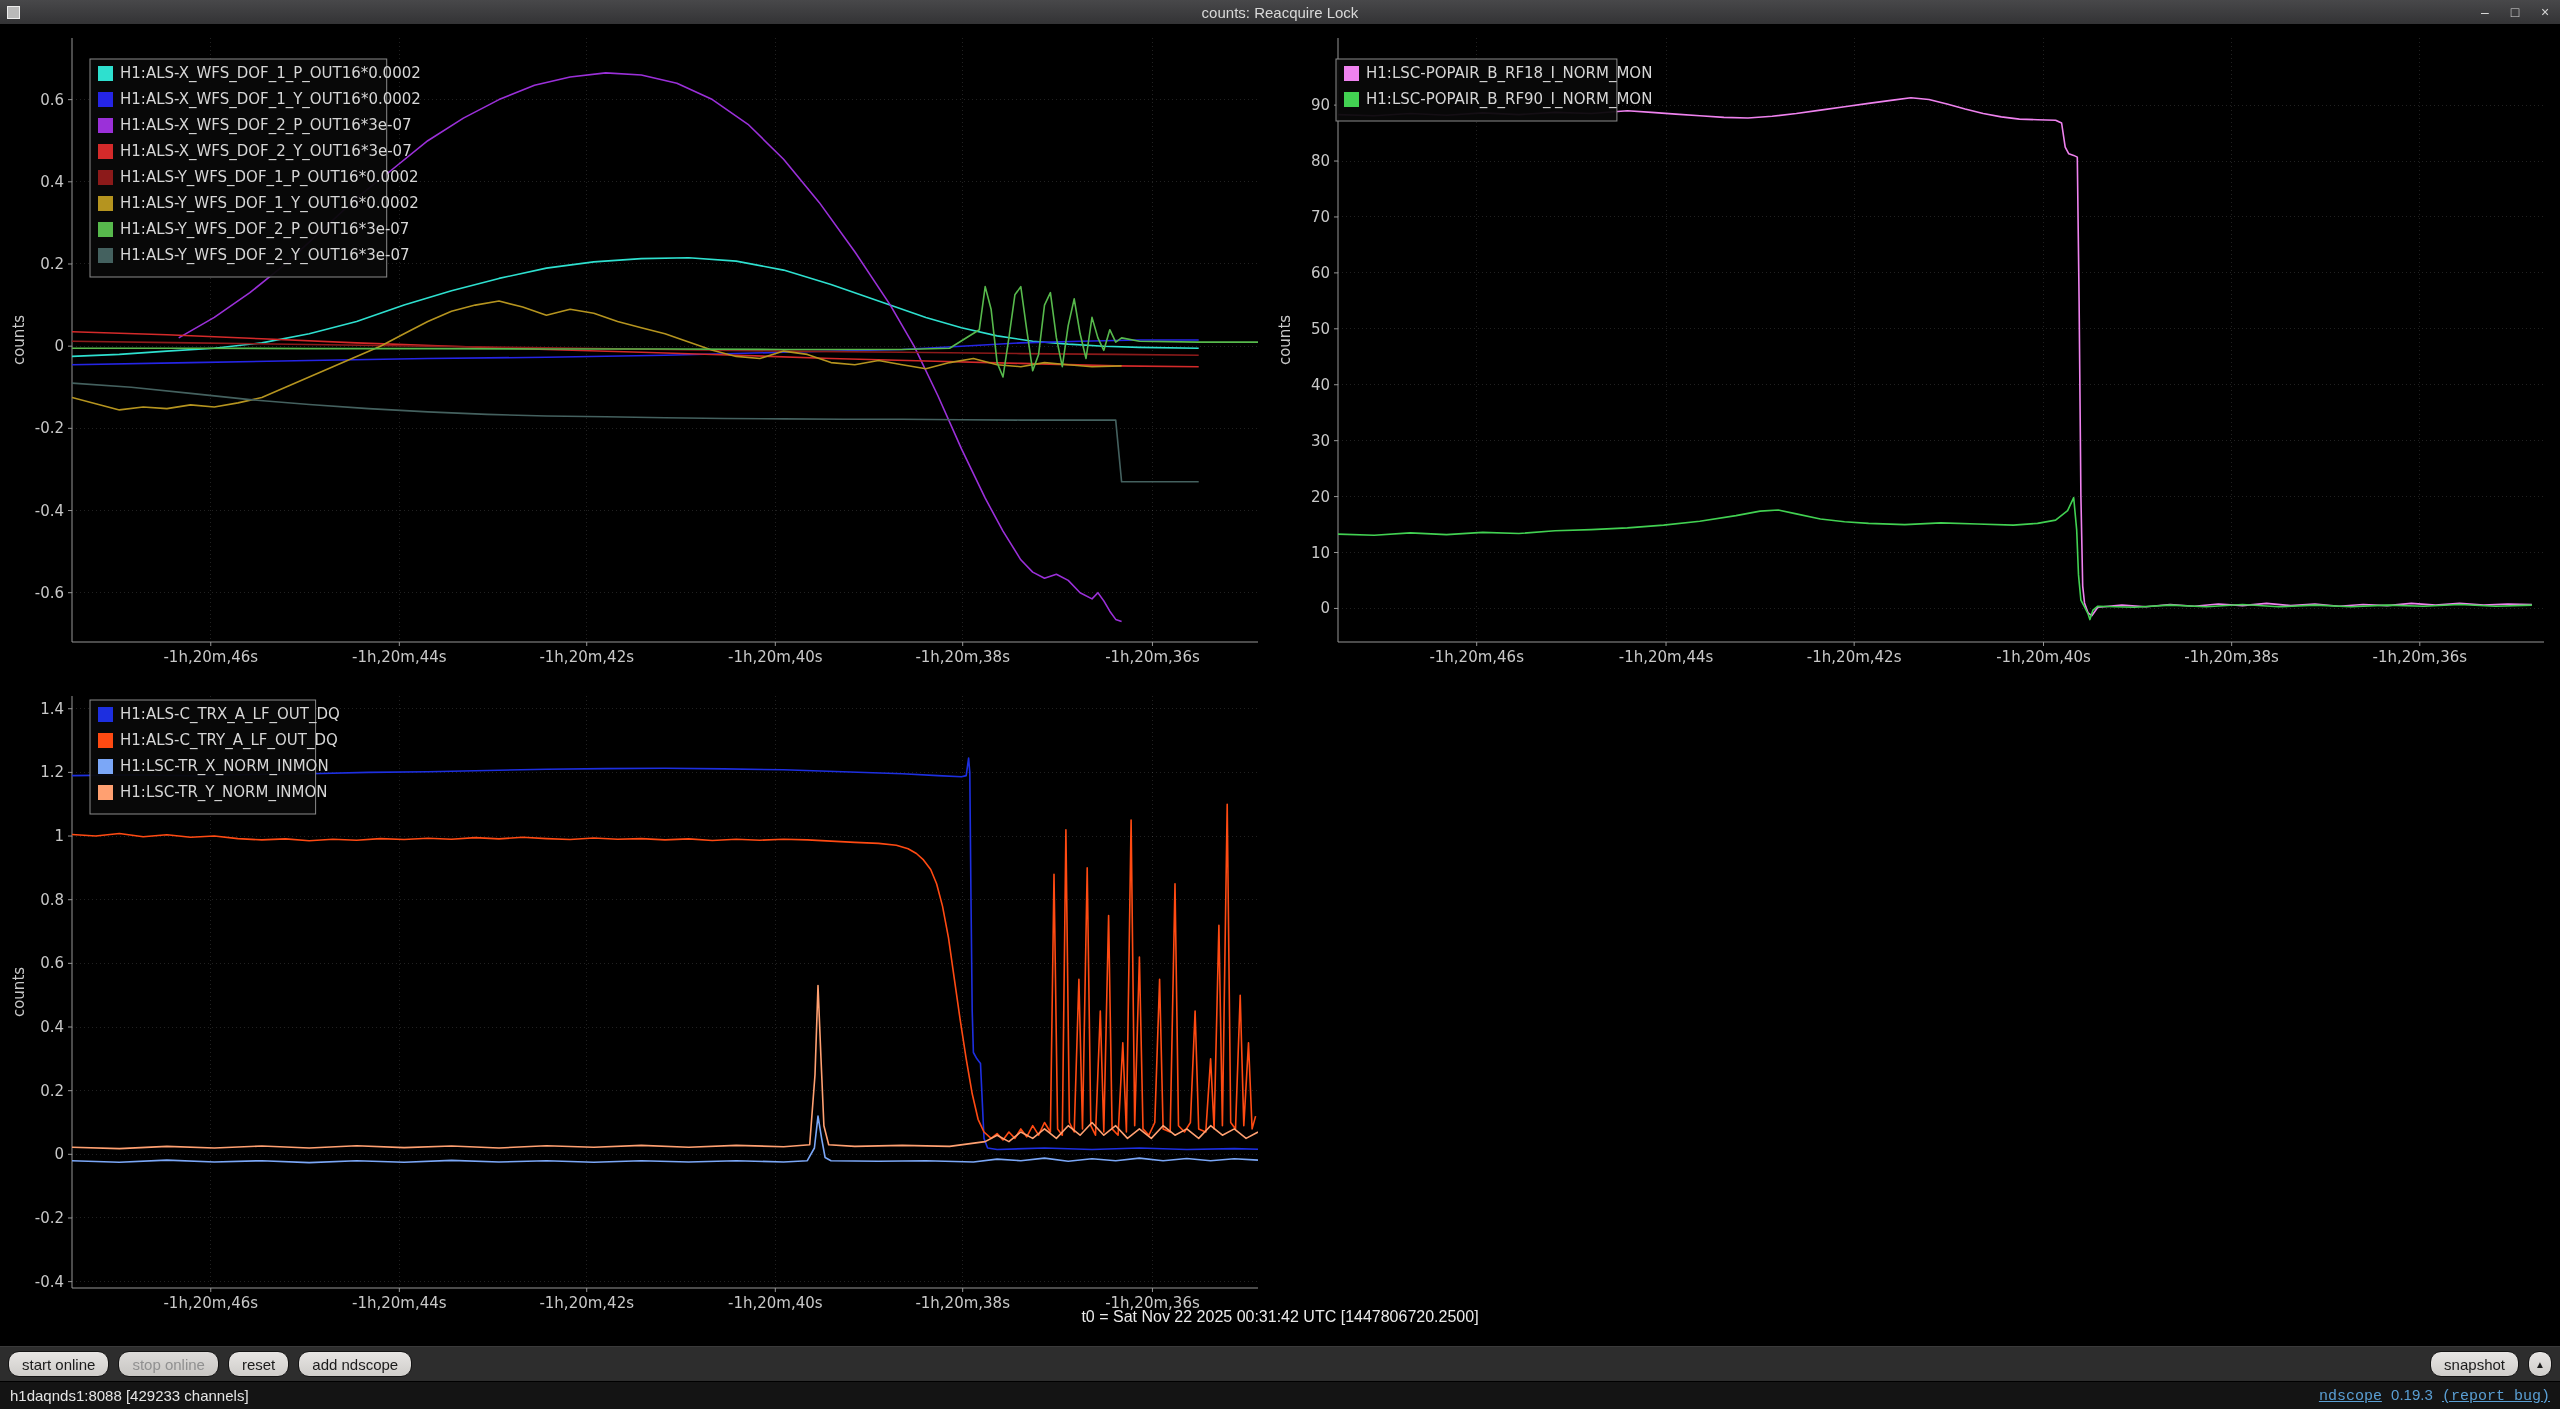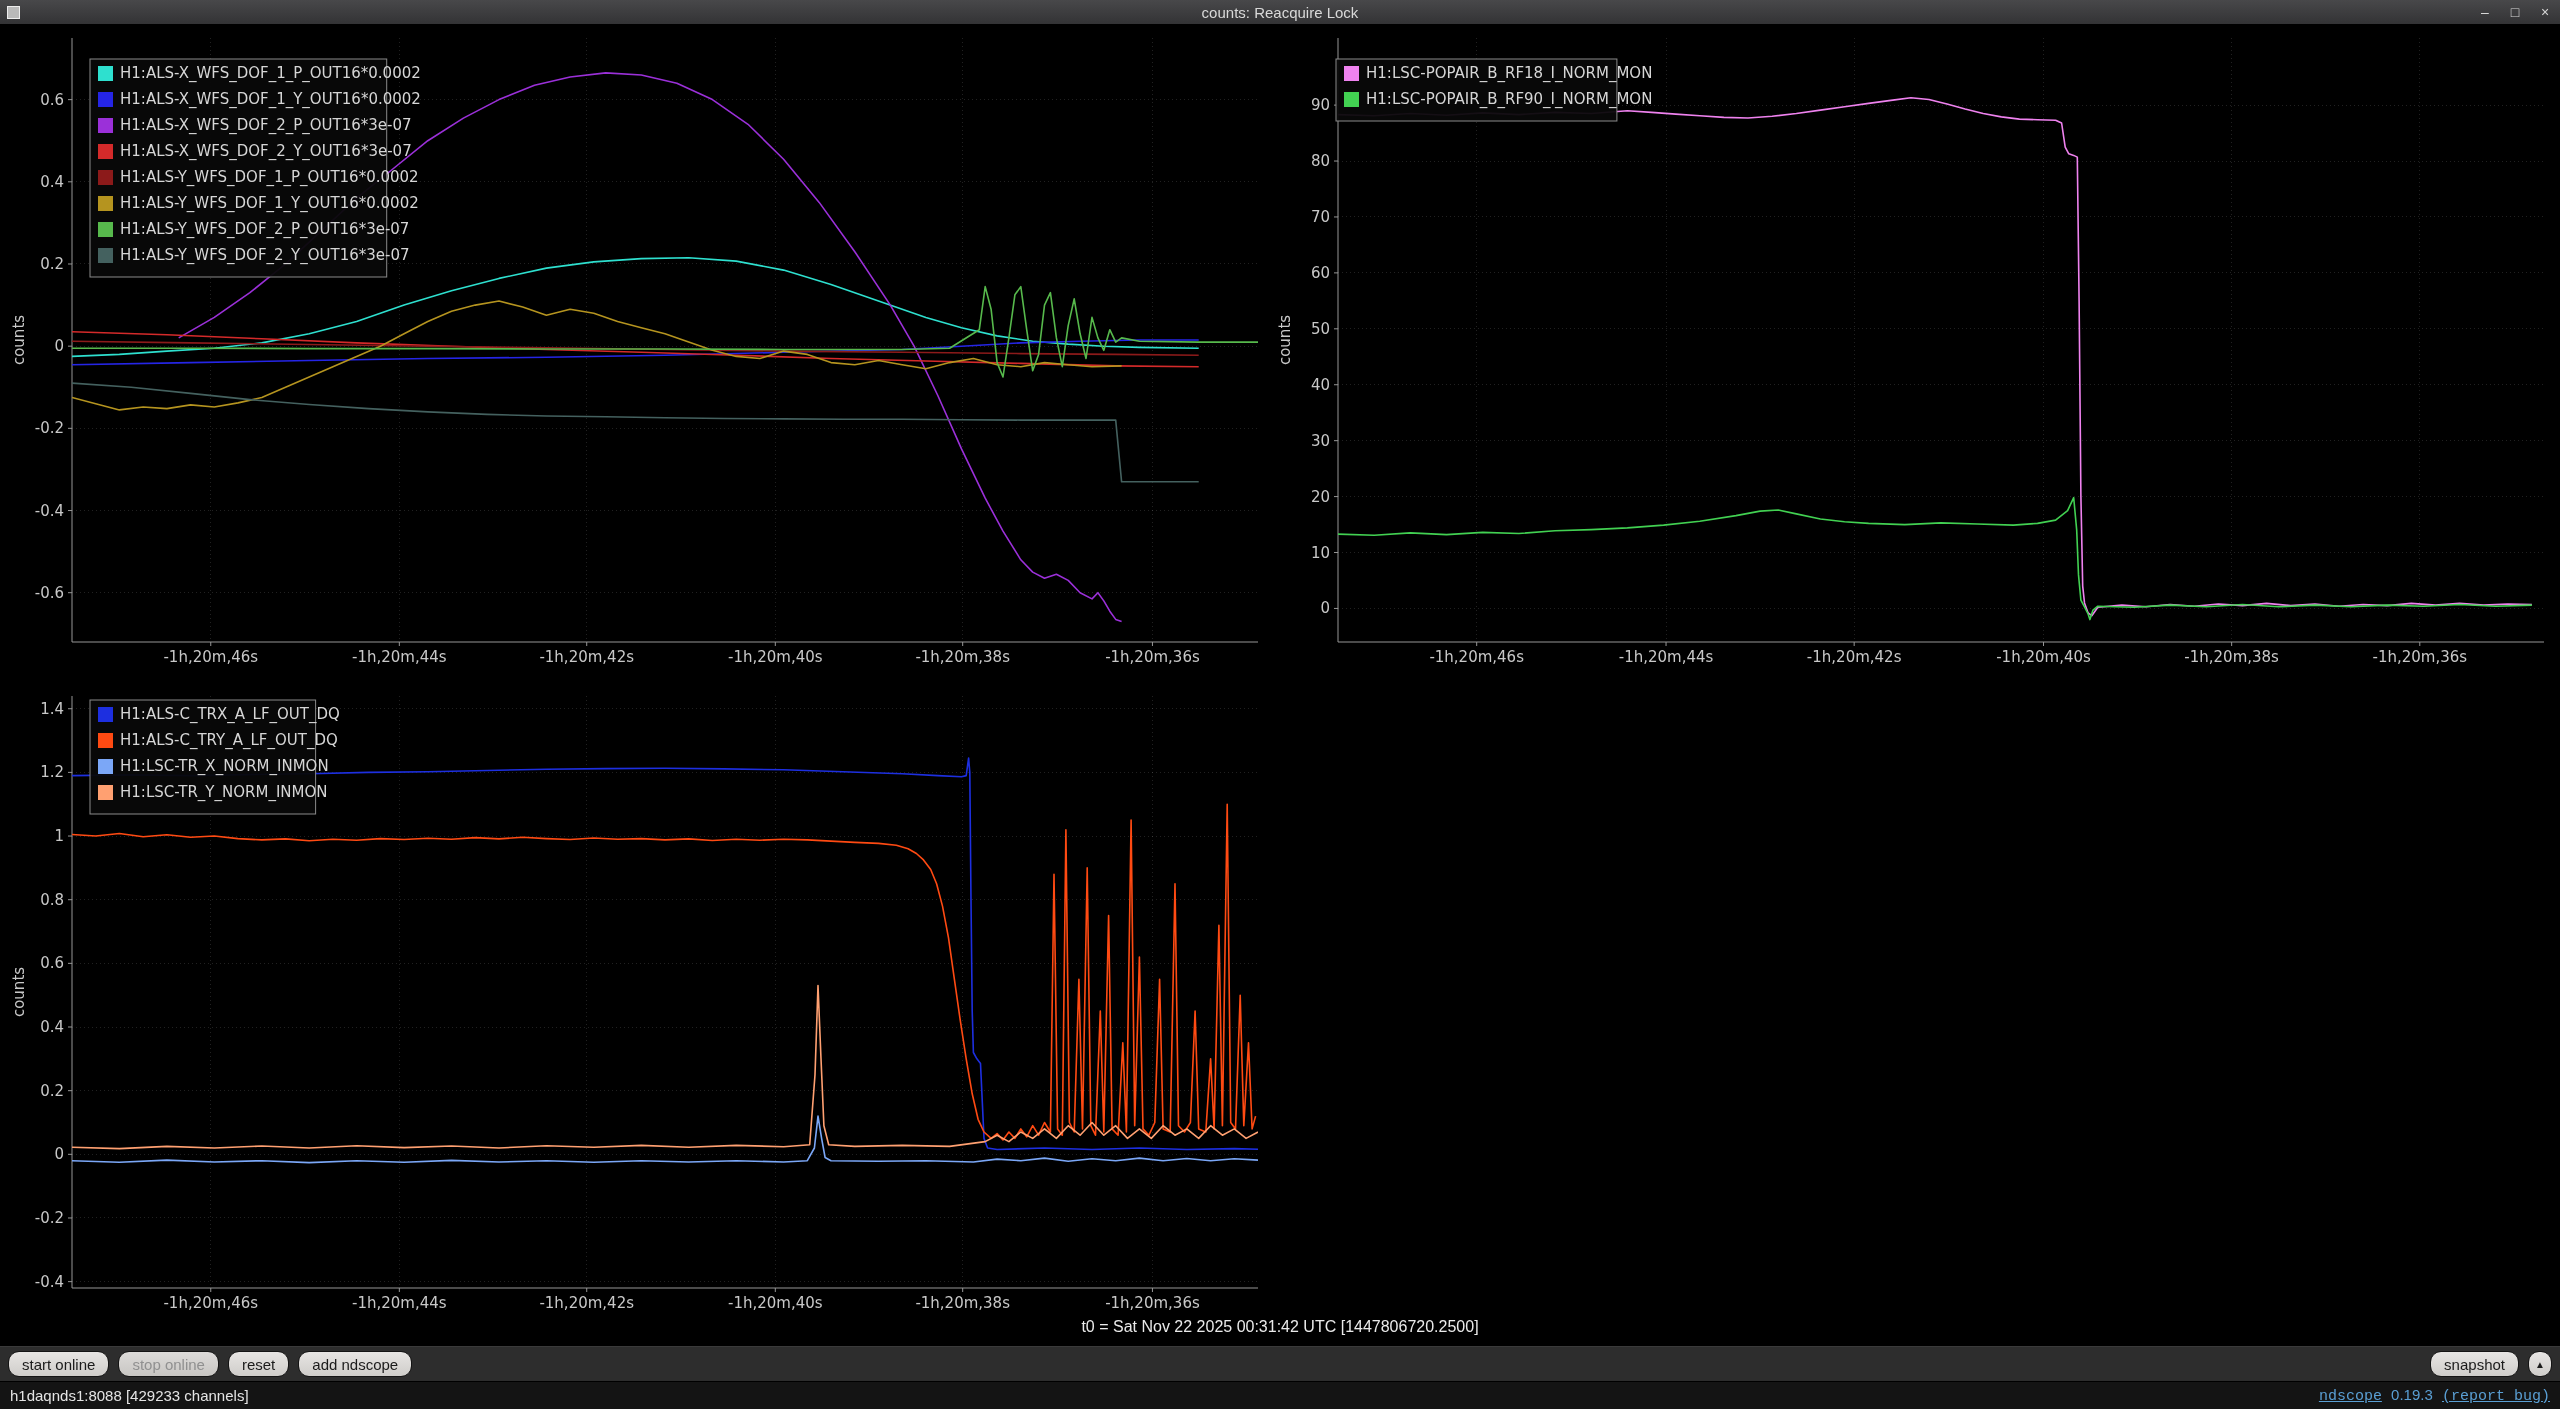--- a/index.html
+++ b/index.html
@@ -5,21 +5,21 @@
   html,body{margin:0;padding:0;width:2560px;height:1409px;background:#000;overflow:hidden;
             font-family:"Liberation Sans","DejaVu Sans",sans-serif;}
   #titlebar{position:absolute;top:0;left:0;right:0;height:24px;
             background:linear-gradient(#48484a,#333335);display:flex;align-items:center;}
   .app-icon{width:13px;height:13px;margin-left:7px;background:#b9b9b9;border:1px solid #ececec;box-sizing:border-box;}
   #titlebar .title{position:absolute;left:0;right:0;text-align:center;color:#d9d9d9;font-size:15px;}
   .win-controls{margin-left:auto;display:flex;z-index:2;}
   .win-btn{width:30px;text-align:center;color:#d6d6d6;font-size:14px;line-height:24px;cursor:default;}
   #plots{position:absolute;top:24px;left:0;width:2560px;height:1282px;background:#000;}
   .plot{position:absolute;}
-  #t0row{position:absolute;top:1308px;left:0;width:2560px;height:38px;display:flex;align-items:center;
+  #t0row{position:absolute;top:1308px;left:0;width:2560px;height:38px;display:flex;align-items:flex-start;
          justify-content:center;color:#eaeaea;font-size:16px;}
   #toolbar{position:absolute;top:1346px;left:0;width:2560px;height:35px;background:#2d2d2d;
            border-top:1px solid #3a3a3a;display:flex;align-items:center;padding:0 8px;box-sizing:border-box;gap:9px;}
   button{background:linear-gradient(#e7e5e3,#cfcdca);border:1px solid #141414;border-radius:11px;
          color:#1b1b1b;font-size:15px;font-family:inherit;height:26px;padding:0 13px;cursor:pointer;}
   button.disabled{color:#909090;background:linear-gradient(#dddbd9,#c8c6c3);}
   .spacer{flex:1;}
   .arrow-btn{width:24px;padding:0;font-size:10px;}
   #statusbar{position:absolute;top:1381px;left:0;width:2560px;height:28px;background:#141414;
              border-top:1px solid #000;display:flex;align-items:center;justify-content:space-between;

